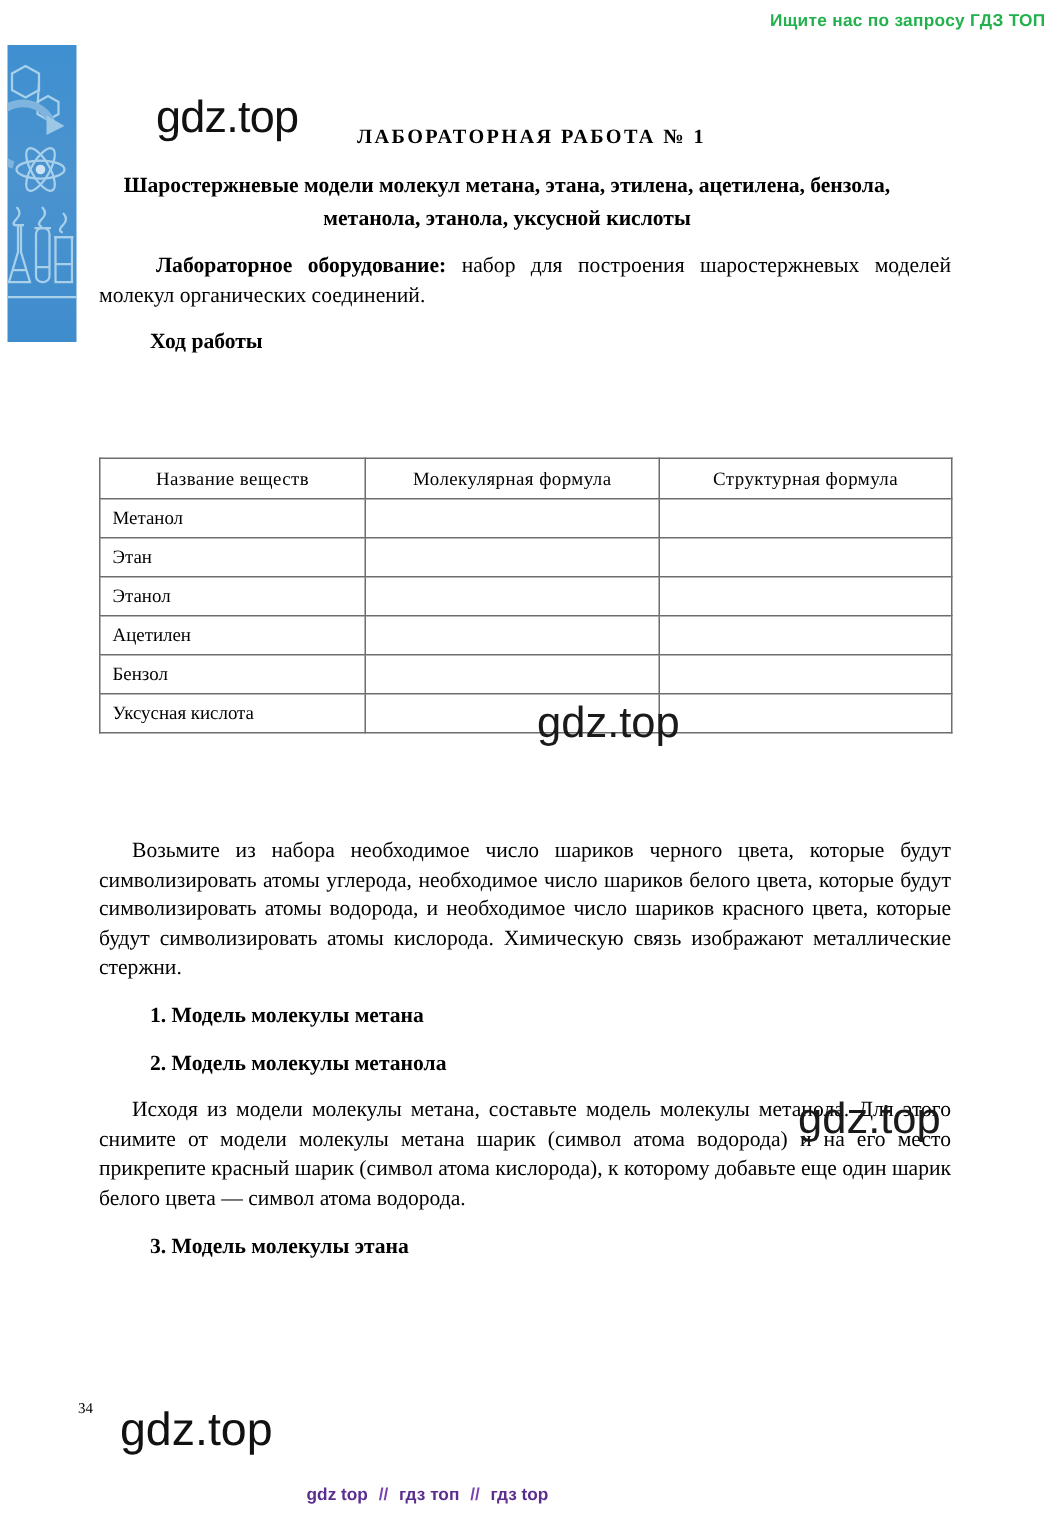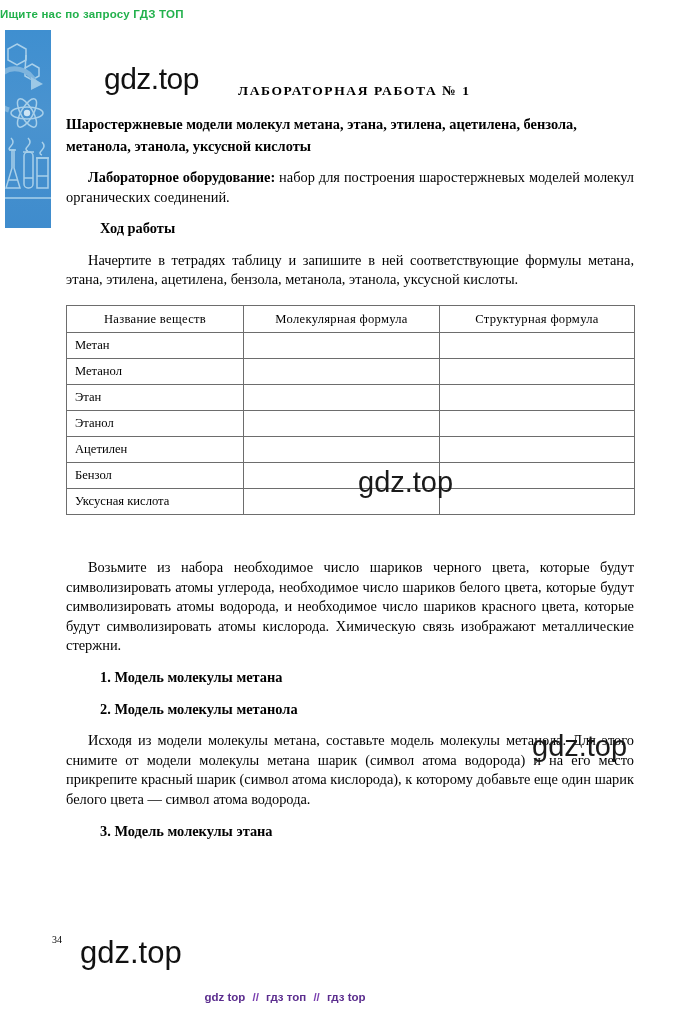--- a/index.html
+++ b/index.html
@@ -15,21 +15,21 @@
     color: #000000;
     overflow: hidden;
   }
 
   
   .top-promo {
     position: absolute;
     top: 8px;
     left: 0;
     width: 697px;
-    text-align: left;
+    text-align: right;
     font-family: "Liberation Sans", sans-serif;
     font-size: 11.5px;
     font-weight: 700;
     color: #22b14c;
     letter-spacing: .2px;
   }
 
   
   .side-deco {
     position: absolute;
@@ -66,44 +66,45 @@
     left: 238px;
     top: 83px;
     font-size: 13.5px;
     font-weight: 700;
     letter-spacing: 1.6px;
     font-family: "Liberation Serif", serif;
   }
 
   .lab-title {
     position: absolute;
-    left: 66px;
+    left: 54px;
     top: 113px;
     width: 568px;
+    text-align: center;
     font-size: 14.4px;
     font-weight: 700;
     line-height: 22px;
   }
 
   .content {
     position: absolute;
     left: 66px;
     top: 168px;
     width: 568px;
   }
 
   p.tx {
     margin: 0;
     font-size: 14.4px;
     line-height: 19.6px;
     text-align: justify;
     text-indent: 22px;
     text-justify: inter-word;
   }
-  .b { font-weight: 700; }
+  .b { font-weight: 700; margin-left: 16px; }
   .hdg {
     margin: 12px;
     font-size: 14.4px;
     line-height: 19.6px;
     font-weight: 700;
     text-indent: 22px;
   }
 
   
   .tbl-wrap {
@@ -237,44 +238,38 @@
 
   <div class="brand-top">gdz.top</div>
 
   <div class="lab-kicker">ЛАБОРАТОРНАЯ РАБОТА № 1</div>
 
   <div class="lab-title">Шаростержневые модели молекул метана, этана, этилена, ацетилена, бензола, метанола, этанола, уксусной кислоты</div>
 
   <div class="content">
     <p class="tx"><span class="b">Лабораторное оборудование:</span><span> набор для построения шаростержневых моделей молекул органических соединений.</span></p>
     <p class="hdg">Ход работы</p>
-    <p class="tx">Начертите в тетрадях таблицу и запишите в ней соответствующие формулы метана, этана, этилена, ацетилена, бензола, метанола, этанола, уксусной кислоты.</p>
   </div>
 
   <div class="tbl-wrap">
     <table class="grid">
       <colgroup>
           <col class="c1">
           <col class="c2">
           <col class="c3">
         </colgroup>
       <thead>
         <tr>
           <th>Название веществ</th>
           <th>Молекулярная формула</th>
           <th>Структурная формула</th>
         </tr>
       </thead>
       <tbody>
         <tr>
-          <td class="name">Метан</td>
-          <td></td>
-          <td></td>
-        </tr>
-        <tr>
           <td class="name">Метанол</td>
           <td></td>
           <td></td>
         </tr>
         <tr>
           <td class="name">Этан</td>
           <td></td>
           <td></td>
         </tr>
         <tr>

